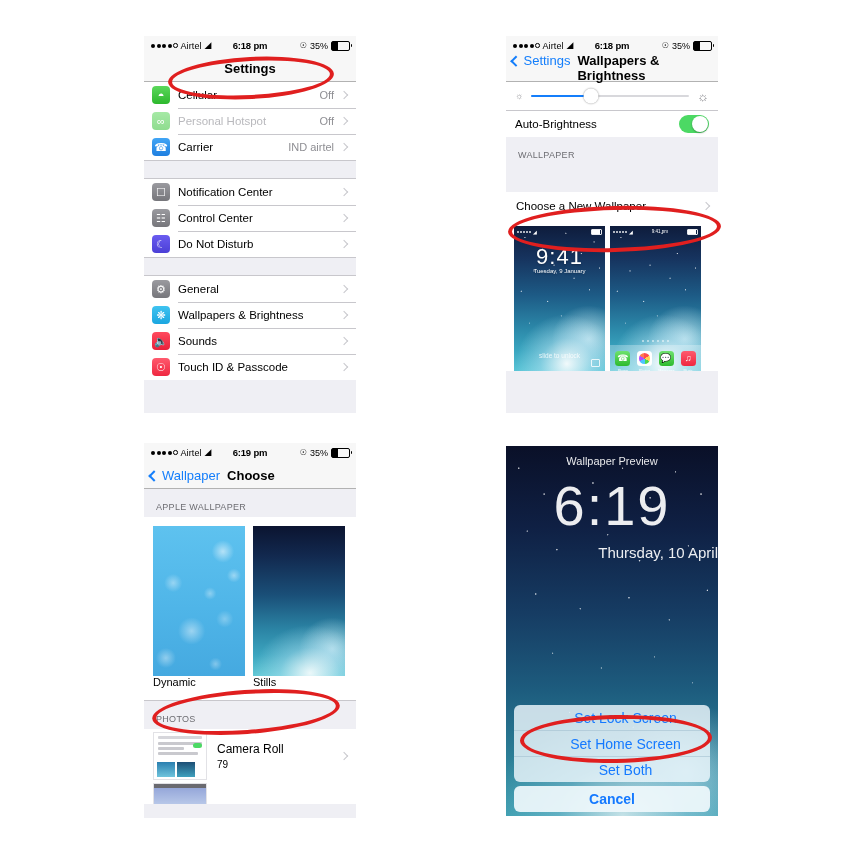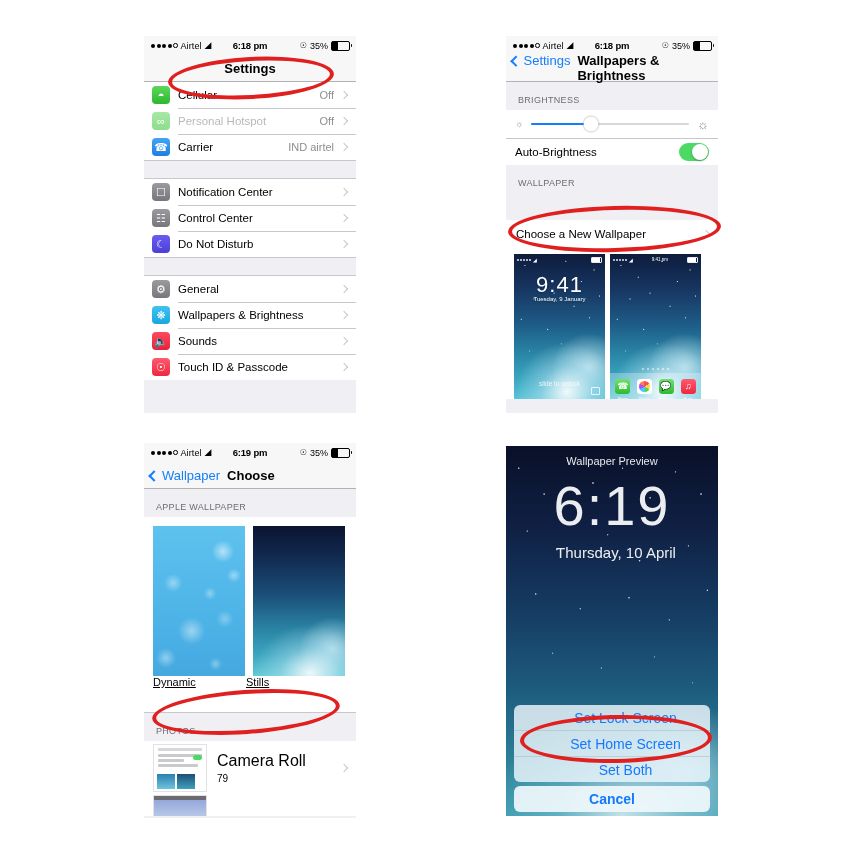--- a/index.html
+++ b/index.html
@@ -138,31 +138,31 @@
      radial-gradient(circle 9px at 62% 45%, rgba(255,255,255,.35), rgba(255,255,255,0) 70%),
      radial-gradient(circle 19px at 42% 70%, rgba(255,255,255,.45), rgba(255,255,255,0) 72%),
      radial-gradient(circle 12px at 78% 62%, rgba(255,255,255,.30), rgba(255,255,255,0) 72%),
      radial-gradient(circle 14px at 14% 88%, rgba(255,255,255,.40), rgba(255,255,255,0) 72%),
      radial-gradient(circle 9px at 68% 92%, rgba(255,255,255,.33), rgba(255,255,255,0) 72%),
      linear-gradient(#5ec2ef,#4fb5e8 55%,#45a9e0);}
   .wp-stills{position:relative;overflow:hidden;background:
      radial-gradient(ellipse 95% 50% at 62% 98%, rgba(255,255,255,.88) 0%, rgba(185,228,245,.4) 34%, rgba(255,255,255,0) 64%),
      radial-gradient(ellipse 60% 35% at 86% 82%, rgba(225,245,252,.7) 0%, rgba(255,255,255,0) 60%),
      linear-gradient(#0b1430 0%, #12294f 20%, #1a4f78 46%, #2a82a3 68%, #3ca5bf 86%, #62c9d6 100%);}
-  .cap-row{display:flex;gap:1px;padding:0 9px 24px 9px;background:#fff;text-decoration:underline;}
+  .cap-row{display:flex;gap:8px;padding:0 9px 12px 9px;background:#fff;}
   .cap-row .c{width:92px;font-size:11px;color:#000;}
   .cr-row{display:flex;align-items:center;height:54px;background:#fff;padding-left:9px;}
   .cr-thumb{width:52px;height:46px;background:#fff;border:1px solid #e2e2e6;margin-right:10px;flex:none;position:relative;overflow:hidden;}
   .cr-thumb .mini-line{height:3px;background:#d6d6db;margin:3px 4px;border-radius:1px;}
   .cr-thumb .mini-bar{height:3px;background:#c9c9ce;margin:2px 4px;border-radius:1px;}
   .cr-thumb .mini-sw{position:absolute;right:4px;top:10px;width:9px;height:5px;border-radius:3px;background:#4cd964;}
   .cr-thumb .mini-imgs{position:absolute;bottom:2px;left:3px;display:flex;gap:2px;}
   .cr-thumb .mini-imgs i{width:18px;height:15px;display:block;background:linear-gradient(#1d4f76,#3fa0bd);}
   .cr-thumb .mini-imgs i:first-child{background:linear-gradient(#2a7fb0,#6fc4dc);}
-  .cr-name{font-size:16px;color:#000;}
+  .cr-name{font-size:12px;color:#000;}
   .cr-sub{font-size:10px;color:#000;margin-top:3px;}
   .cr-part{height:20px;margin-left:9px;width:52px;background:linear-gradient(#8d9fd6,#b7c7e8);border:1px solid #e2e2e6;border-bottom:none;position:relative;overflow:hidden;}
   .cr-part:before{content:"";position:absolute;top:0;left:0;right:0;height:4px;background:#6a6a70;}
 
   
   .preview{position:relative;width:100%;height:100%;overflow:hidden;
     background:
      radial-gradient(ellipse 100% 48% at 55% 100%, rgba(255,255,255,.7) 0%, rgba(170,215,235,.35) 30%, rgba(255,255,255,0) 62%),
      radial-gradient(ellipse 55% 30% at 85% 88%, rgba(210,240,250,.5) 0%, rgba(255,255,255,0) 62%),
      linear-gradient(#0a1028 0%, #0f2044 22%, #163c63 45%, #1d5c7e 66%, #2b7e96 84%, #3a9cae 100%);}
@@ -187,21 +187,21 @@
      radial-gradient(1px 1px at 77% 47%, #fff, transparent),
      radial-gradient(1.1px 1.1px at 95% 39%, #fff, transparent),
      radial-gradient(1px 1px at 22% 56%, rgba(255,255,255,.8), transparent),
      radial-gradient(1.1px 1.1px at 45% 60%, rgba(255,255,255,.75), transparent),
      radial-gradient(1px 1px at 70% 57%, rgba(255,255,255,.7), transparent),
      radial-gradient(1px 1px at 88% 64%, rgba(255,255,255,.6), transparent),
      radial-gradient(1px 1px at 30% 72%, rgba(255,255,255,.55), transparent),
      radial-gradient(1px 1px at 60% 76%, rgba(255,255,255,.5), transparent);}
   .pv-label{position:absolute;top:9px;left:0;right:0;text-align:center;color:rgba(255,255,255,.9);font-size:11px;}
   .pv-time{position:absolute;top:32px;left:0;right:0;text-align:center;color:rgba(255,255,255,.92);font-size:56px;font-weight:200;line-height:1;letter-spacing:2px;}
-  .pv-date{position:absolute;top:98px;left:0;right:0;text-align:center;color:rgba(255,255,255,.92);font-size:15px;font-weight:400;padding-left:8px;}
+  .pv-date{position:absolute;top:98px;left:0;right:0;text-align:right;color:rgba(255,255,255,.92);font-size:15px;font-weight:400;padding-left:8px;}
   .sheet{position:absolute;left:8px;right:8px;bottom:34px;background:rgba(238,248,252,.82);border-radius:6px;overflow:hidden;}
   .sheet .b{height:25px;display:flex;align-items:center;justify-content:center;color:#1479ff;font-size:14px;padding-left:27px;}
   .sheet .b + .b{border-top:1px solid rgba(160,190,205,.55);}
   .cancelbtn{position:absolute;left:8px;right:8px;bottom:4px;height:26px;background:rgba(240,249,252,.92);border-radius:6px;display:flex;align-items:center;justify-content:center;color:#1479ff;font-size:14px;font-weight:bold;}
 
   
   .ellipse{position:absolute;border:4px solid #e01f1f;border-radius:50%;pointer-events:none;z-index:50;}
   .e1{left:168px;top:57px;width:158px;height:34px;transform:rotate(-3deg);}
   .e2{left:508px;top:206px;width:205px;height:38px;transform:rotate(-1.5deg);}
   .e3{left:152px;top:690px;width:180px;height:36px;transform:rotate(-4deg);}
@@ -330,21 +330,20 @@
   </div>
 
   <div class="navbar">
     <div class="nav-inline">
       <span class="chev-l"></span>
       <span class="bk">Settings</span>
       <span class="tt">Wallpapers &amp; Brightness</span>
     </div>
   </div>
 
-  <div class="grouphdr">BRIGHTNESS</div>
 
   <div class="slider-row">
     <span class="sunsm">☼</span>
     <span class="track">
       <i class="fill"></i>
         <i class="knob"></i>
     </span>
     <span class="sunlg">☼</span>
   </div>
 

